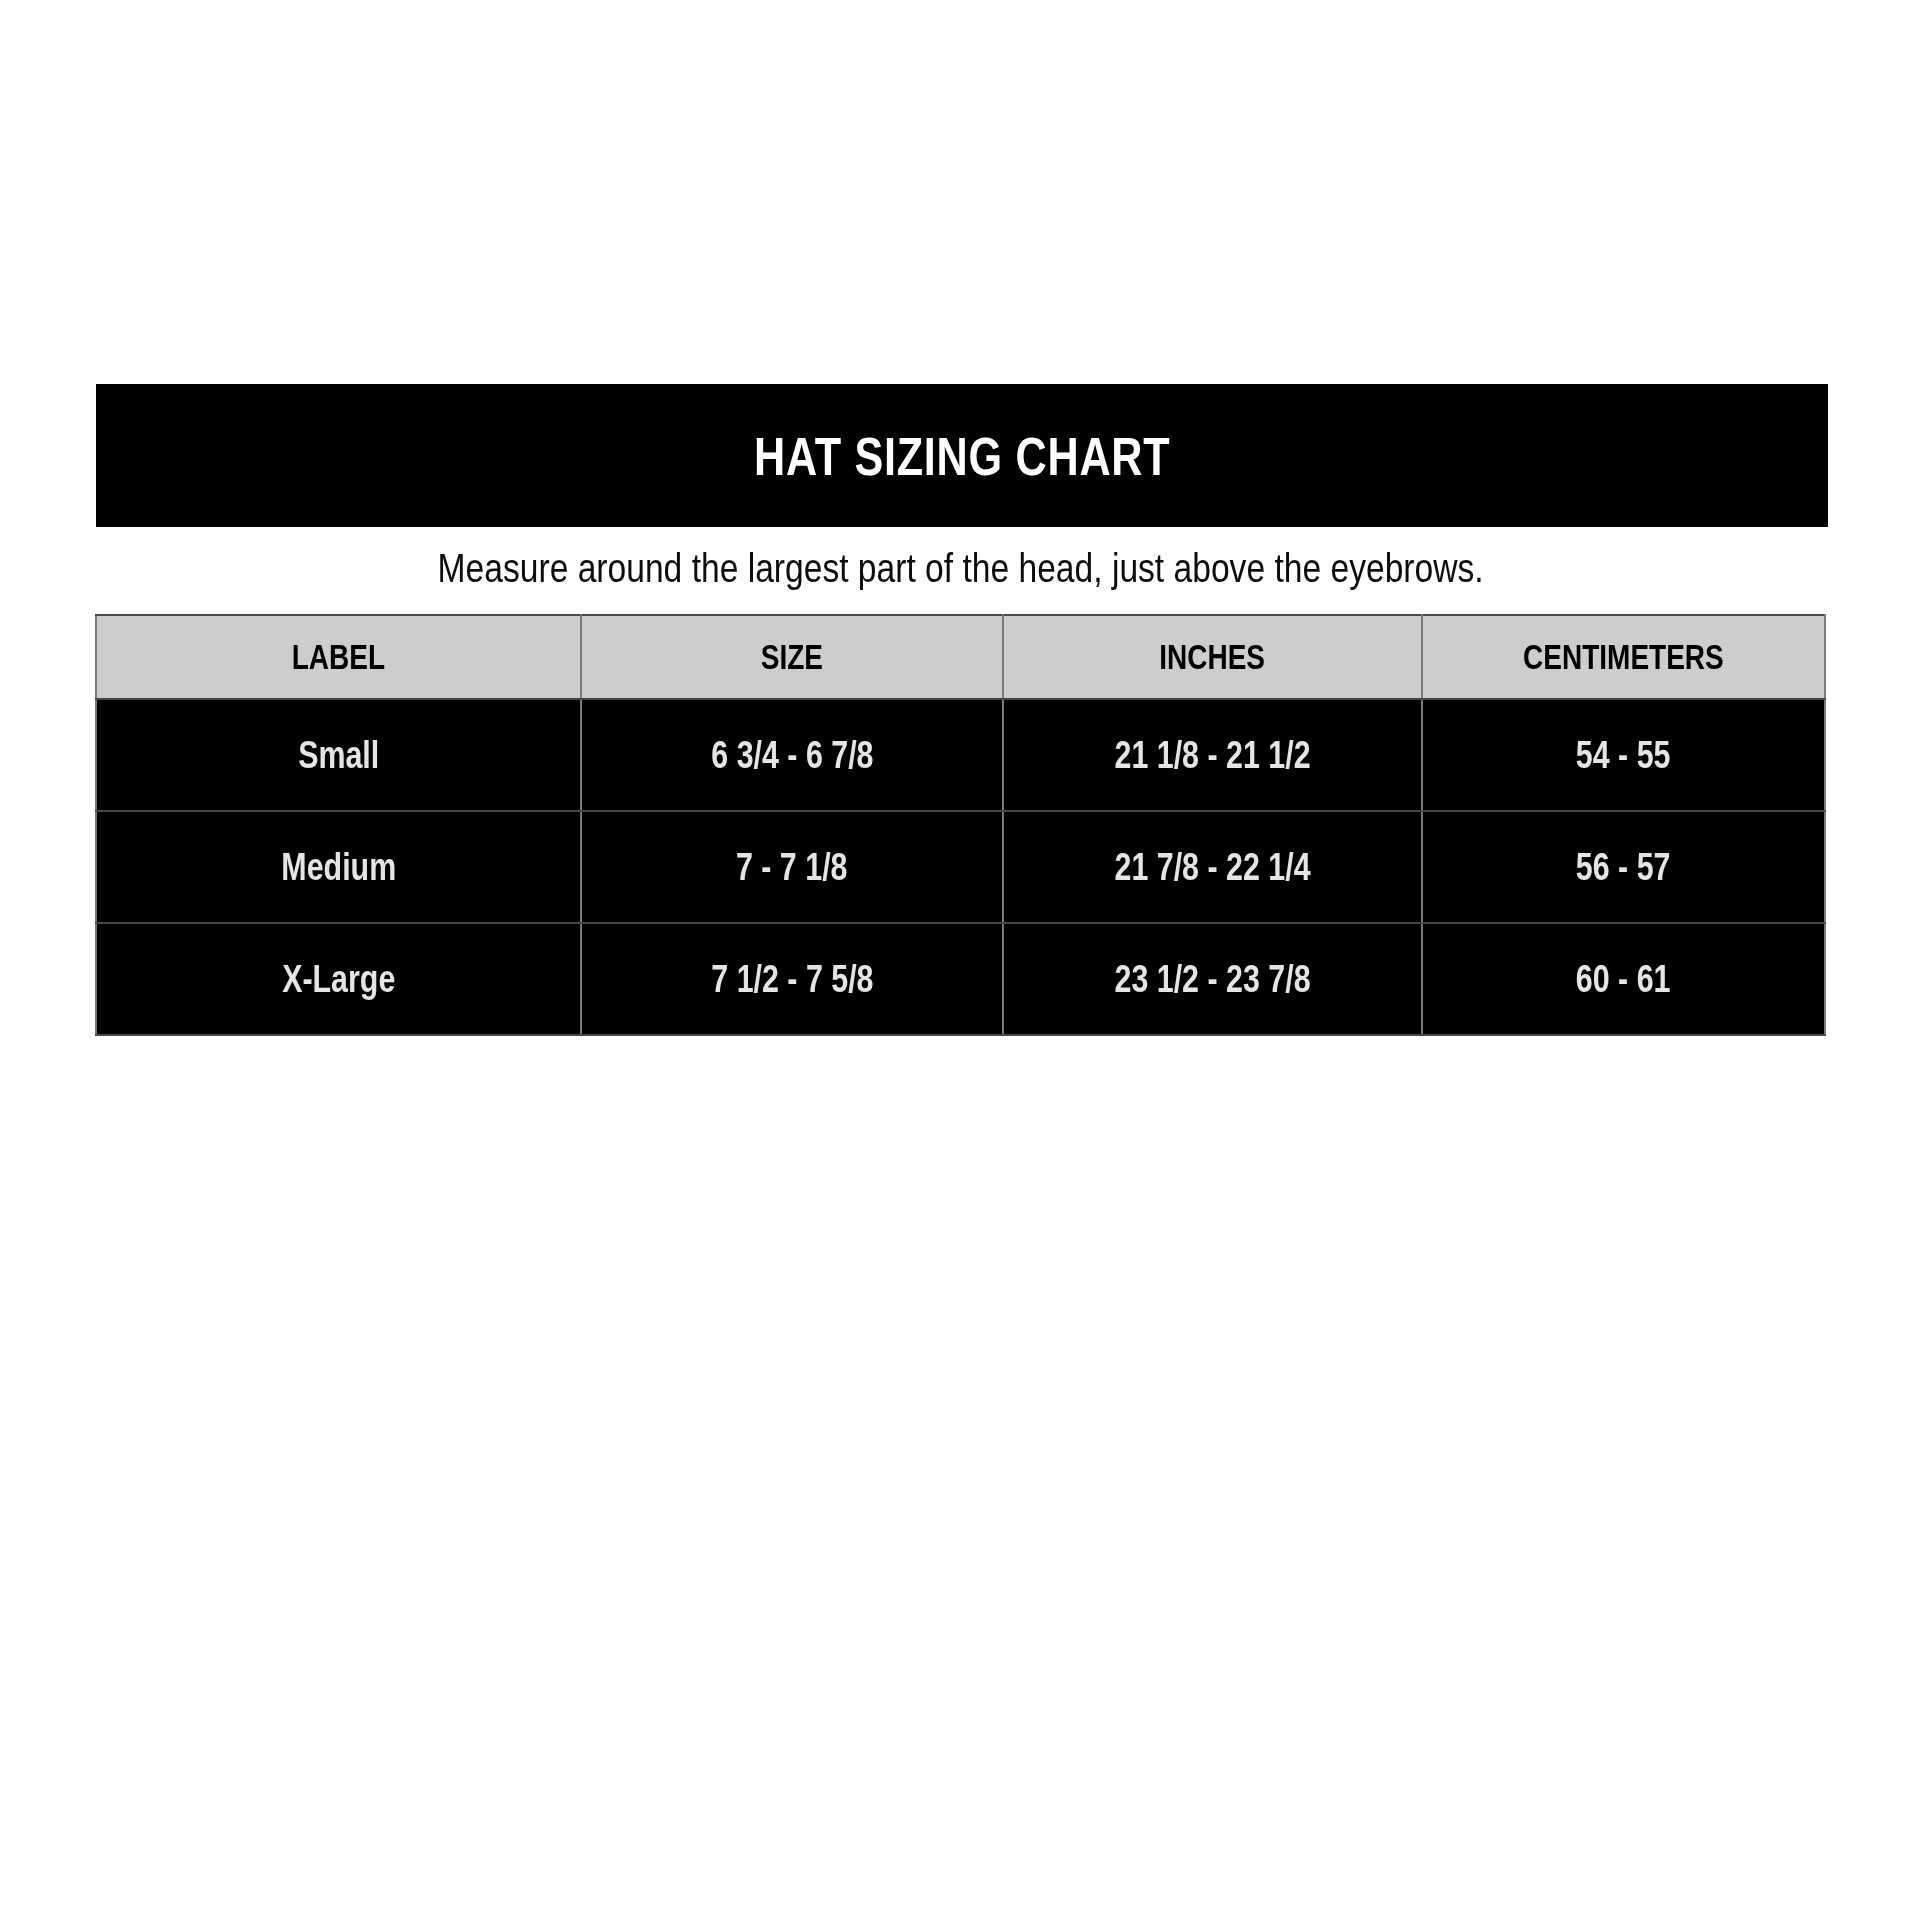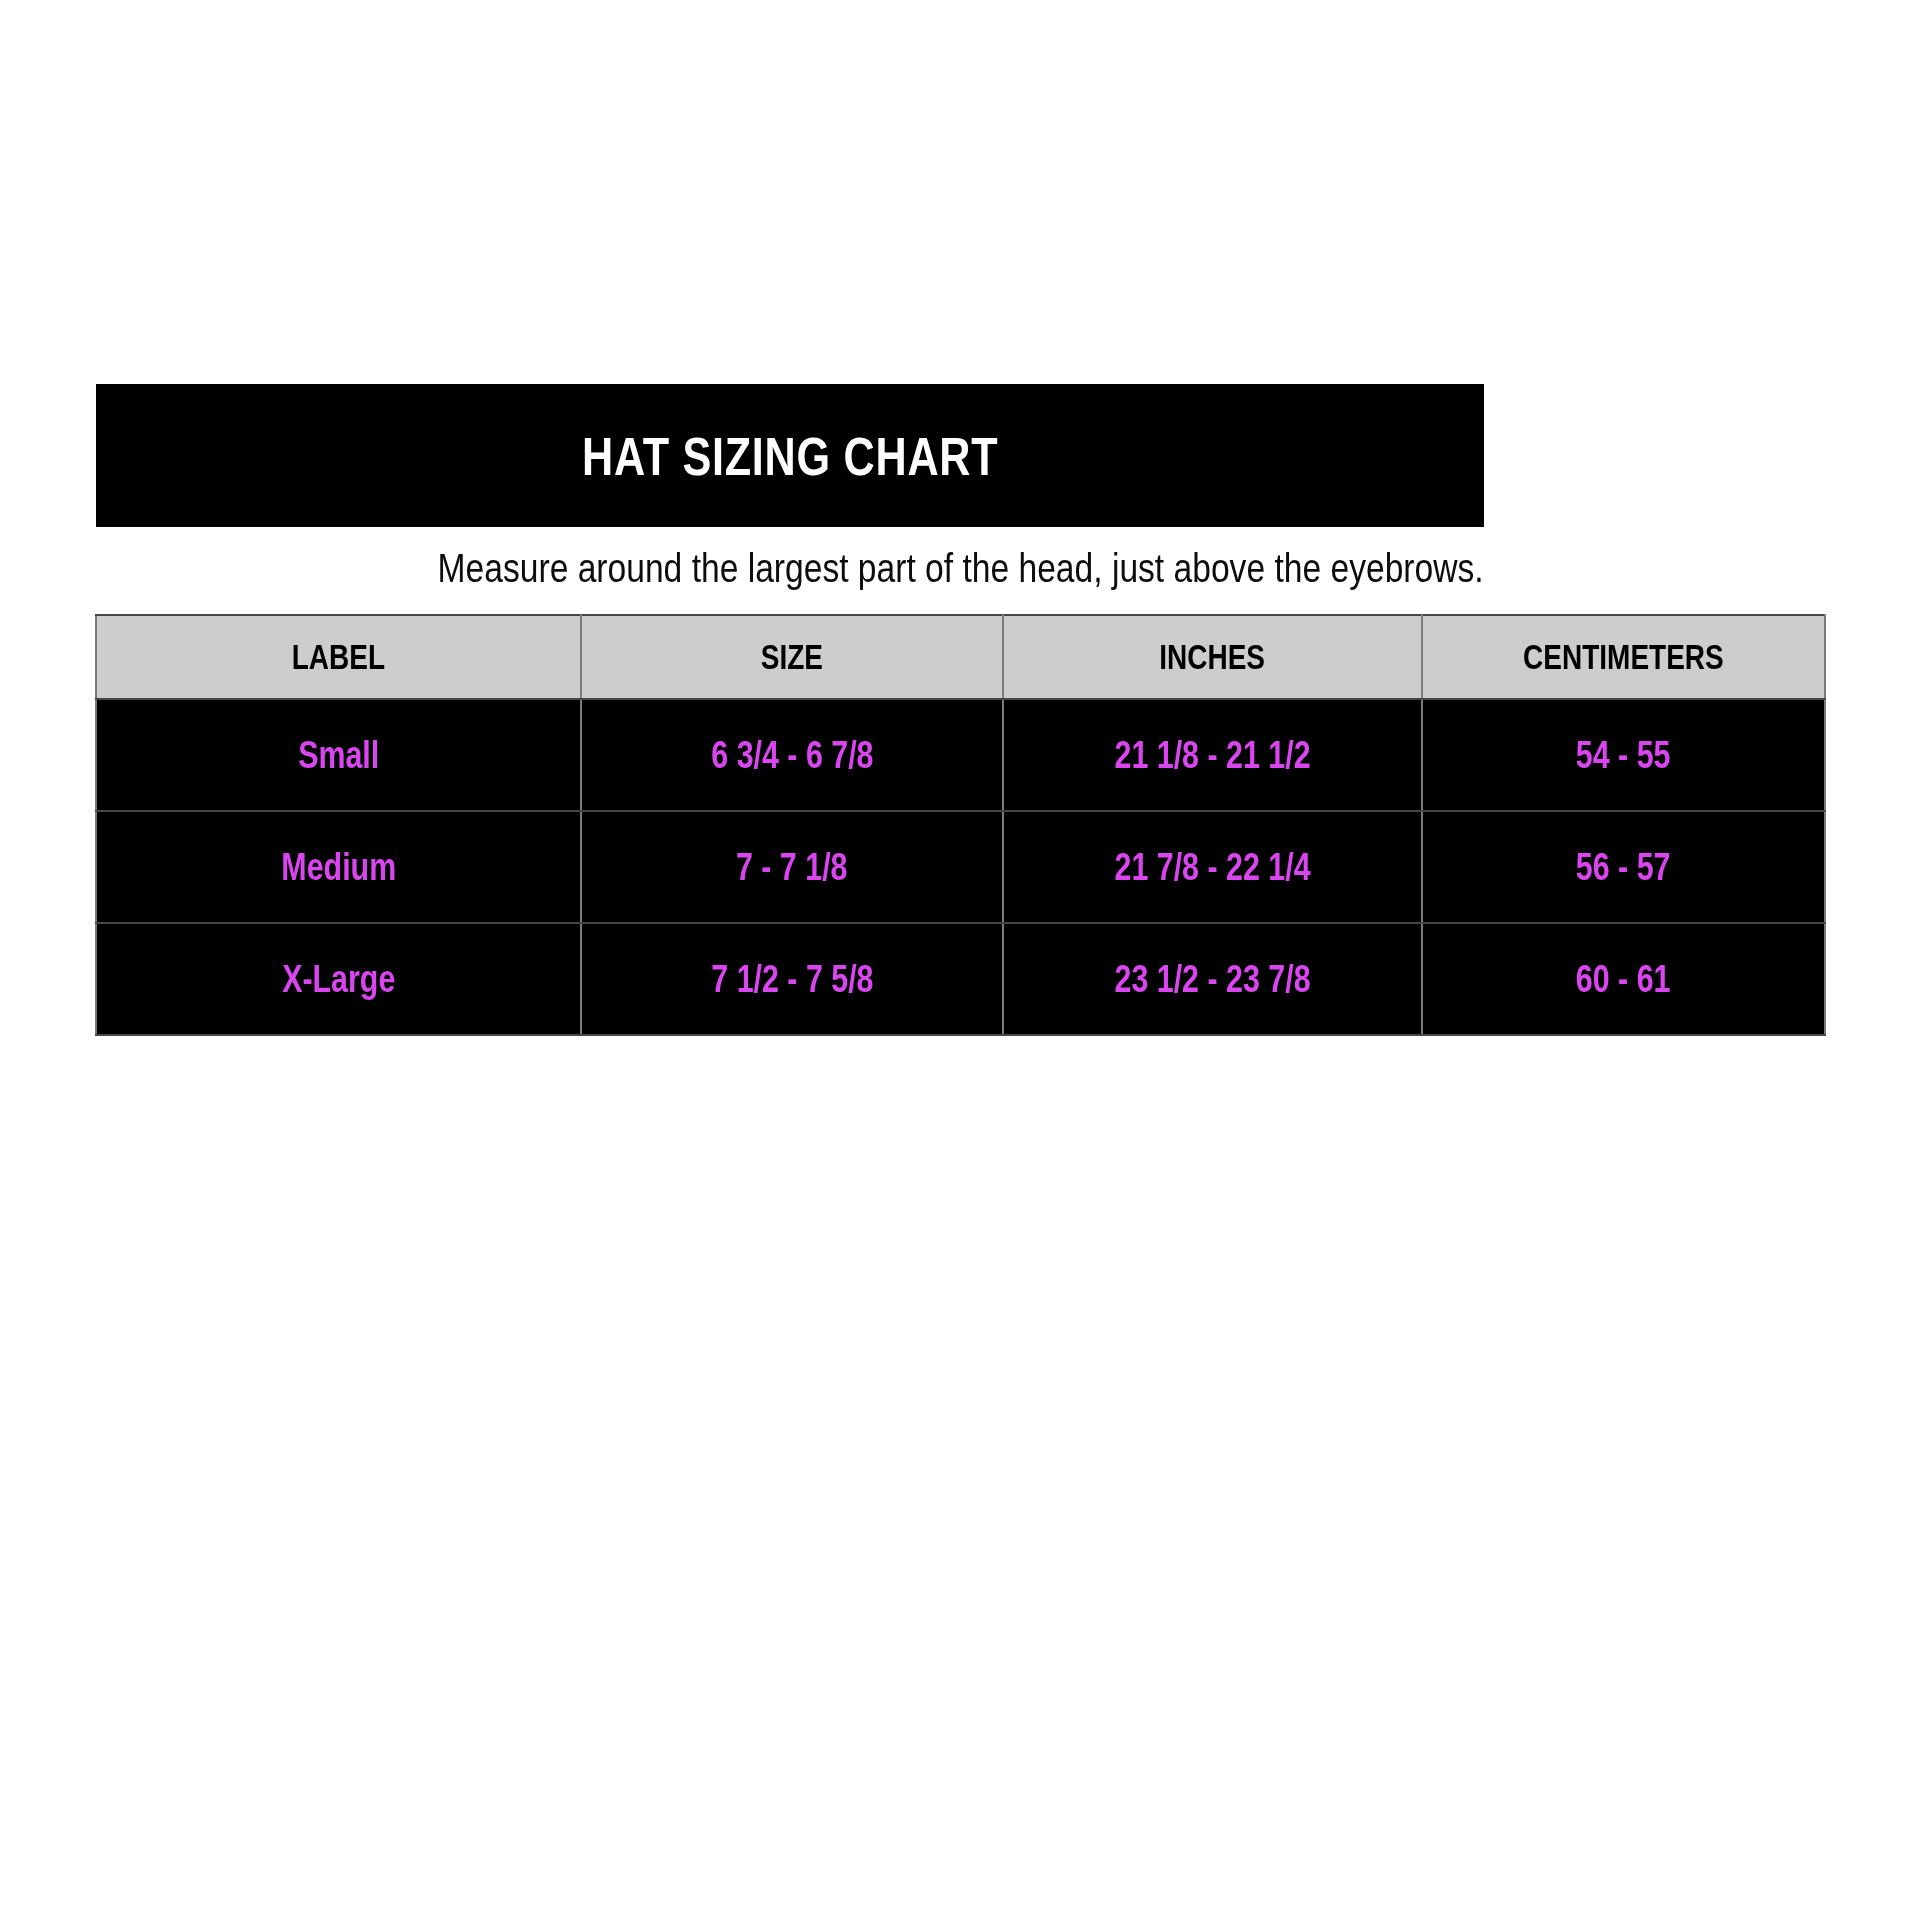--- a/index.html
+++ b/index.html
@@ -32,21 +32,21 @@
     display: inline-block;
     transform: scaleX(0.84);
     transform-origin: center center;
     white-space: nowrap;
   }
 
   .banner {
     position: absolute;
     left: 96px;
     top: 384px;
-    width: 1388px;
+    width: 1732px;
     height: 143px;
     background: #000000;
     display: flex;
     align-items: center;
     justify-content: center;
   }
   .banner-title {
     color: #ffffff;
     font-size: 54px;
     font-weight: 700;
@@ -90,21 +90,21 @@
   .sizing-table tbody tr.row-last { height: 135px; }
   .sizing-table tbody tr.row-last td { border-top-width: 5.5px; }
   .sizing-table th {
     background: #cdcdcd;
     color: #000000;
     font-size: 35px;
     font-weight: 700;
   }
   .sizing-table td {
     background: #000000;
-    color: #d946ef;
+    color: #e5e5e5;
     font-size: 38px;
     font-weight: 700;
   }
 </style>
 </head>
 <body>
 
 <div class="page">
 
   <div class="banner">

